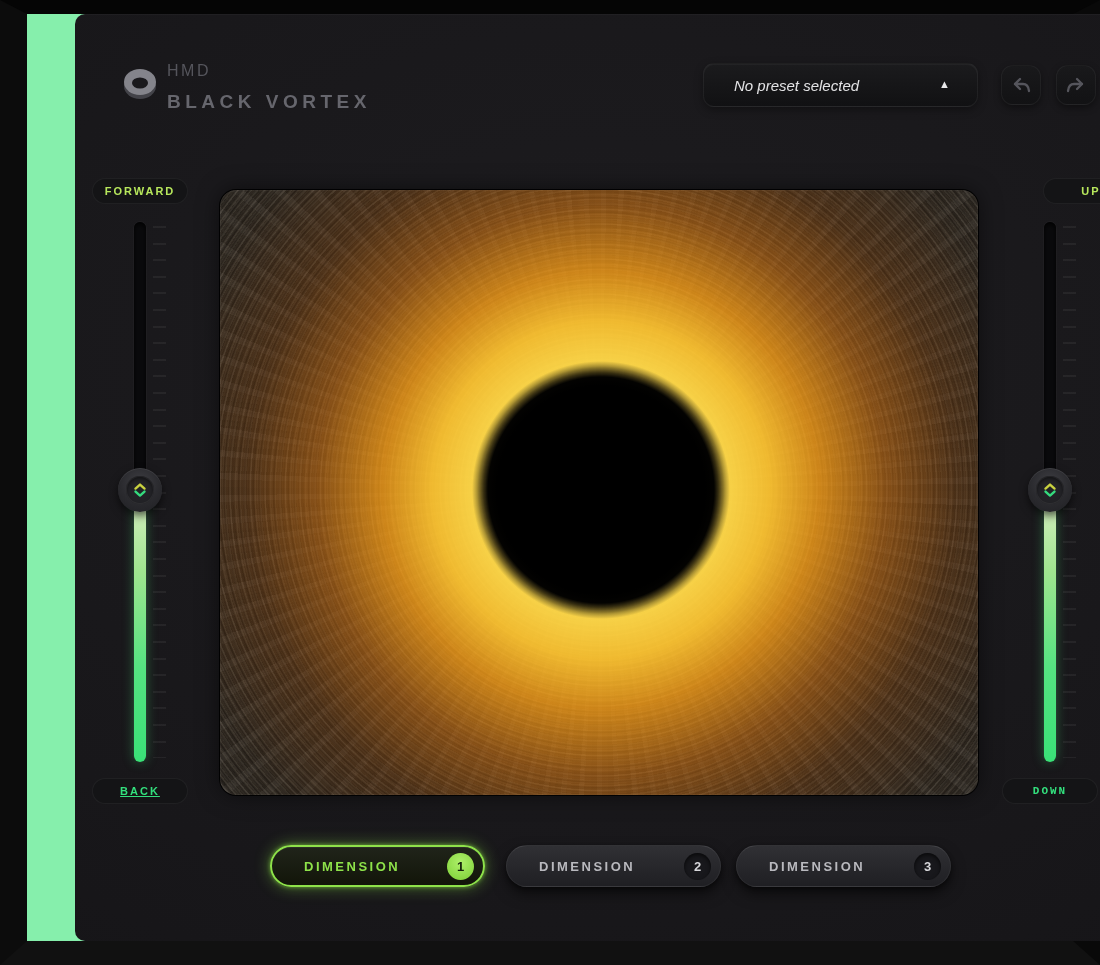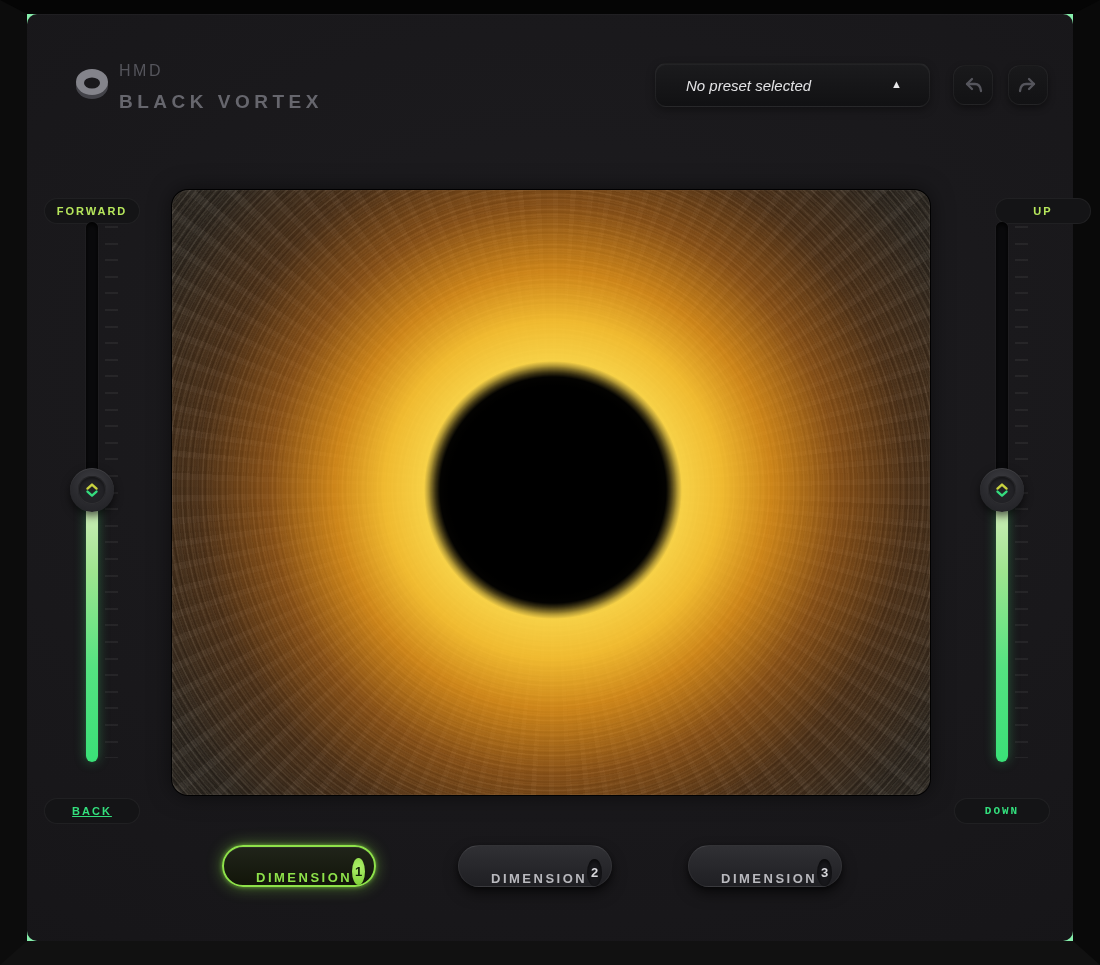--- a/index.html
+++ b/index.html
@@ -7,20 +7,21 @@
               font-family:"Liberation Sans", sans-serif; }
 
   
   .frame {
     width:1100px; height:965px;
     border-top:14px solid #050505;
     border-left:27px solid #0c0c0c;
     border-right:27px solid #090909;
     border-bottom:24px solid #111111;
     background:#86efac;
+    padding-left:48px;
   }
   .panel {
     position:relative; width:1046px; height:927px;
     border-radius:10px;
     background:radial-gradient(120% 100% at 50% 38%, #1d1c1f 0%, #18171a 60%, #141316 100%);
     box-shadow:inset 0 1px 0 rgba(255,255,255,.03);
   }
 
   
   .logo { position:absolute; left:45px; top:50px; width:40px; height:38px; }
@@ -50,21 +51,21 @@
   }
   .icon-btn.undo { left:926px; }
   .icon-btn.redo { left:981px; }
   .icon-btn svg { stroke:#55555c; fill:none; stroke-width:2.3; stroke-linecap:round; stroke-linejoin:round; }
 
   
   .pill {
     position:absolute; width:96px; height:26px; border-radius:13px;
     background:#141416; border:1px solid rgba(255,255,255,.055);
     display:flex; align-items:center; justify-content:center;
-    font-size:11px; font-weight:bold; letter-spacing:2px;margin-top:20px;
+    font-size:11px; font-weight:bold; letter-spacing:2px;
   }
   .pill.lime  { color:#b7e75c; }
   .pill.green { color:#33df7d; }
   .pill.tl { left:17px;  top:164px; }
   .pill.bl { left:17px;  top:764px;text-decoration:underline; }
   .pill.tr { left:968px; top:164px; }
   .pill.br { left:927px; top:764px;font-family:Liberation Mono, monospace; }
 
   .track {
     position:absolute; width:12px; height:540px; top:208px; border-radius:6px;
@@ -133,22 +134,22 @@
       
       radial-gradient(circle at 381px 300px,
         rgba(90,115,130,0) 0 330px, rgba(95,120,135,.10) 420px, rgba(105,130,145,.17) 540px),
       
       radial-gradient(circle at 381px 300px,
         #43301a 0 230px, #382a1c 330px, #2a2118 430px, #1c1712 540px, #171310 650px);
   }
 
   
   .dim-btn {
-    position:absolute; top:831px; height:42px; width:154px; border-radius:21px; cursor:pointer;
-    display:flex; align-items:flex-end; justify-content:space-between;
+    position:absolute; top:831px; height:42px; width:215px; border-radius:21px; cursor:pointer;
+    display:flex; align-items:center; justify-content:space-between;
     padding:0 9px 0 32px;
     font-size:13px; font-weight:bold; letter-spacing:2.5px;
   }
   .dim-btn .badge {
     width:27px; height:27px; border-radius:50%;
     display:flex; align-items:center; justify-content:center;
     font-size:13px; font-weight:bold; letter-spacing:0;
   }
   .dim-btn.selected {
     left:195px; color:#8ee24a;

